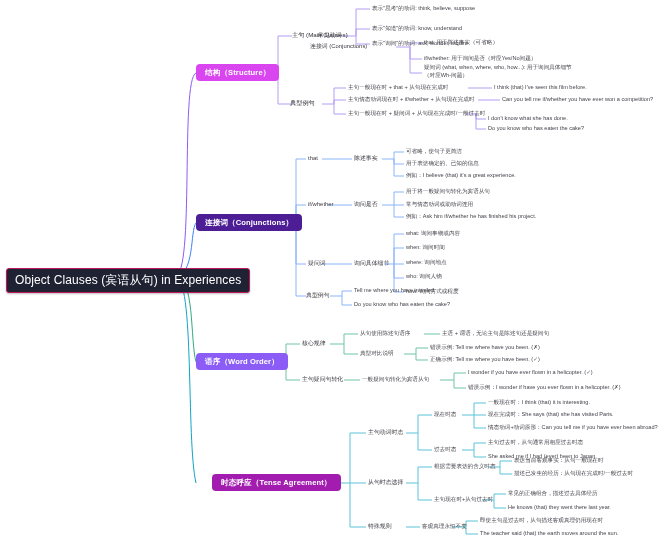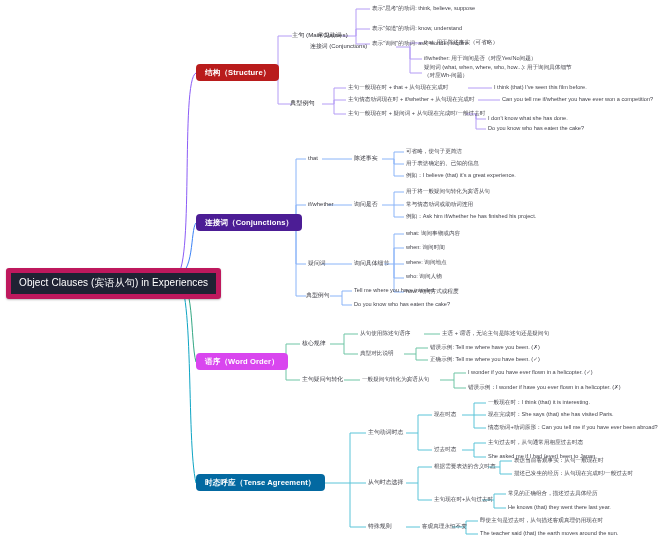--- a/index.html
+++ b/index.html
@@ -8,34 +8,34 @@
     background:#ffffff;
     font-family:"Liberation Sans","DejaVu Sans",sans-serif;
     overflow:hidden;
     position:relative;
   }
   #canvas{position:absolute;left:0;top:0;width:660px;height:540px;}
   svg.links{position:absolute;left:0;top:0;width:660px;height:540px;pointer-events:none;}
   .node{position:absolute;white-space:nowrap;line-height:1.25;}
   .root{
     background:#1f2233;color:#ffffff;
-    border:5px solid #be185d;border-radius:3px;
-    font-size:10px;padding:4px 8px;
+    border:1px solid #be185d;border-radius:3px;
+    font-size:12px;padding:4px 8px;
     letter-spacing:.1px;
     box-shadow:0 1px 2px rgba(0,0,0,.25);
   }
   .branch{
     color:#ffffff;border-radius:4px;
     font-size:7.6px;padding:4px 9px;font-weight:bold;
     letter-spacing:.1px;
   }
-  .b-structure{background:#b91c1c;}
+  .b-structure{background:#d946ef;}
   .b-conj{background:#4c1d95;}
-  .b-order{background:#d946ef;}
-  .b-tense{background:#0369a1;}
+  .b-order{background:#8b5cf6;}
+  .b-tense{background:#a21caf;margin-left:16px;}
   .lvl2{font-size:6.2px;color:#2e2e35;}
   .lvl3{font-size:5.9px;color:#3a3a42;}
   .lvl4{font-size:5.6px;color:#44444c;}
   .wrapt2{white-space:normal;width:150px;line-height:1.35;}
 </style>
 </head>
 <body>
 
 <div id="canvas">
 

